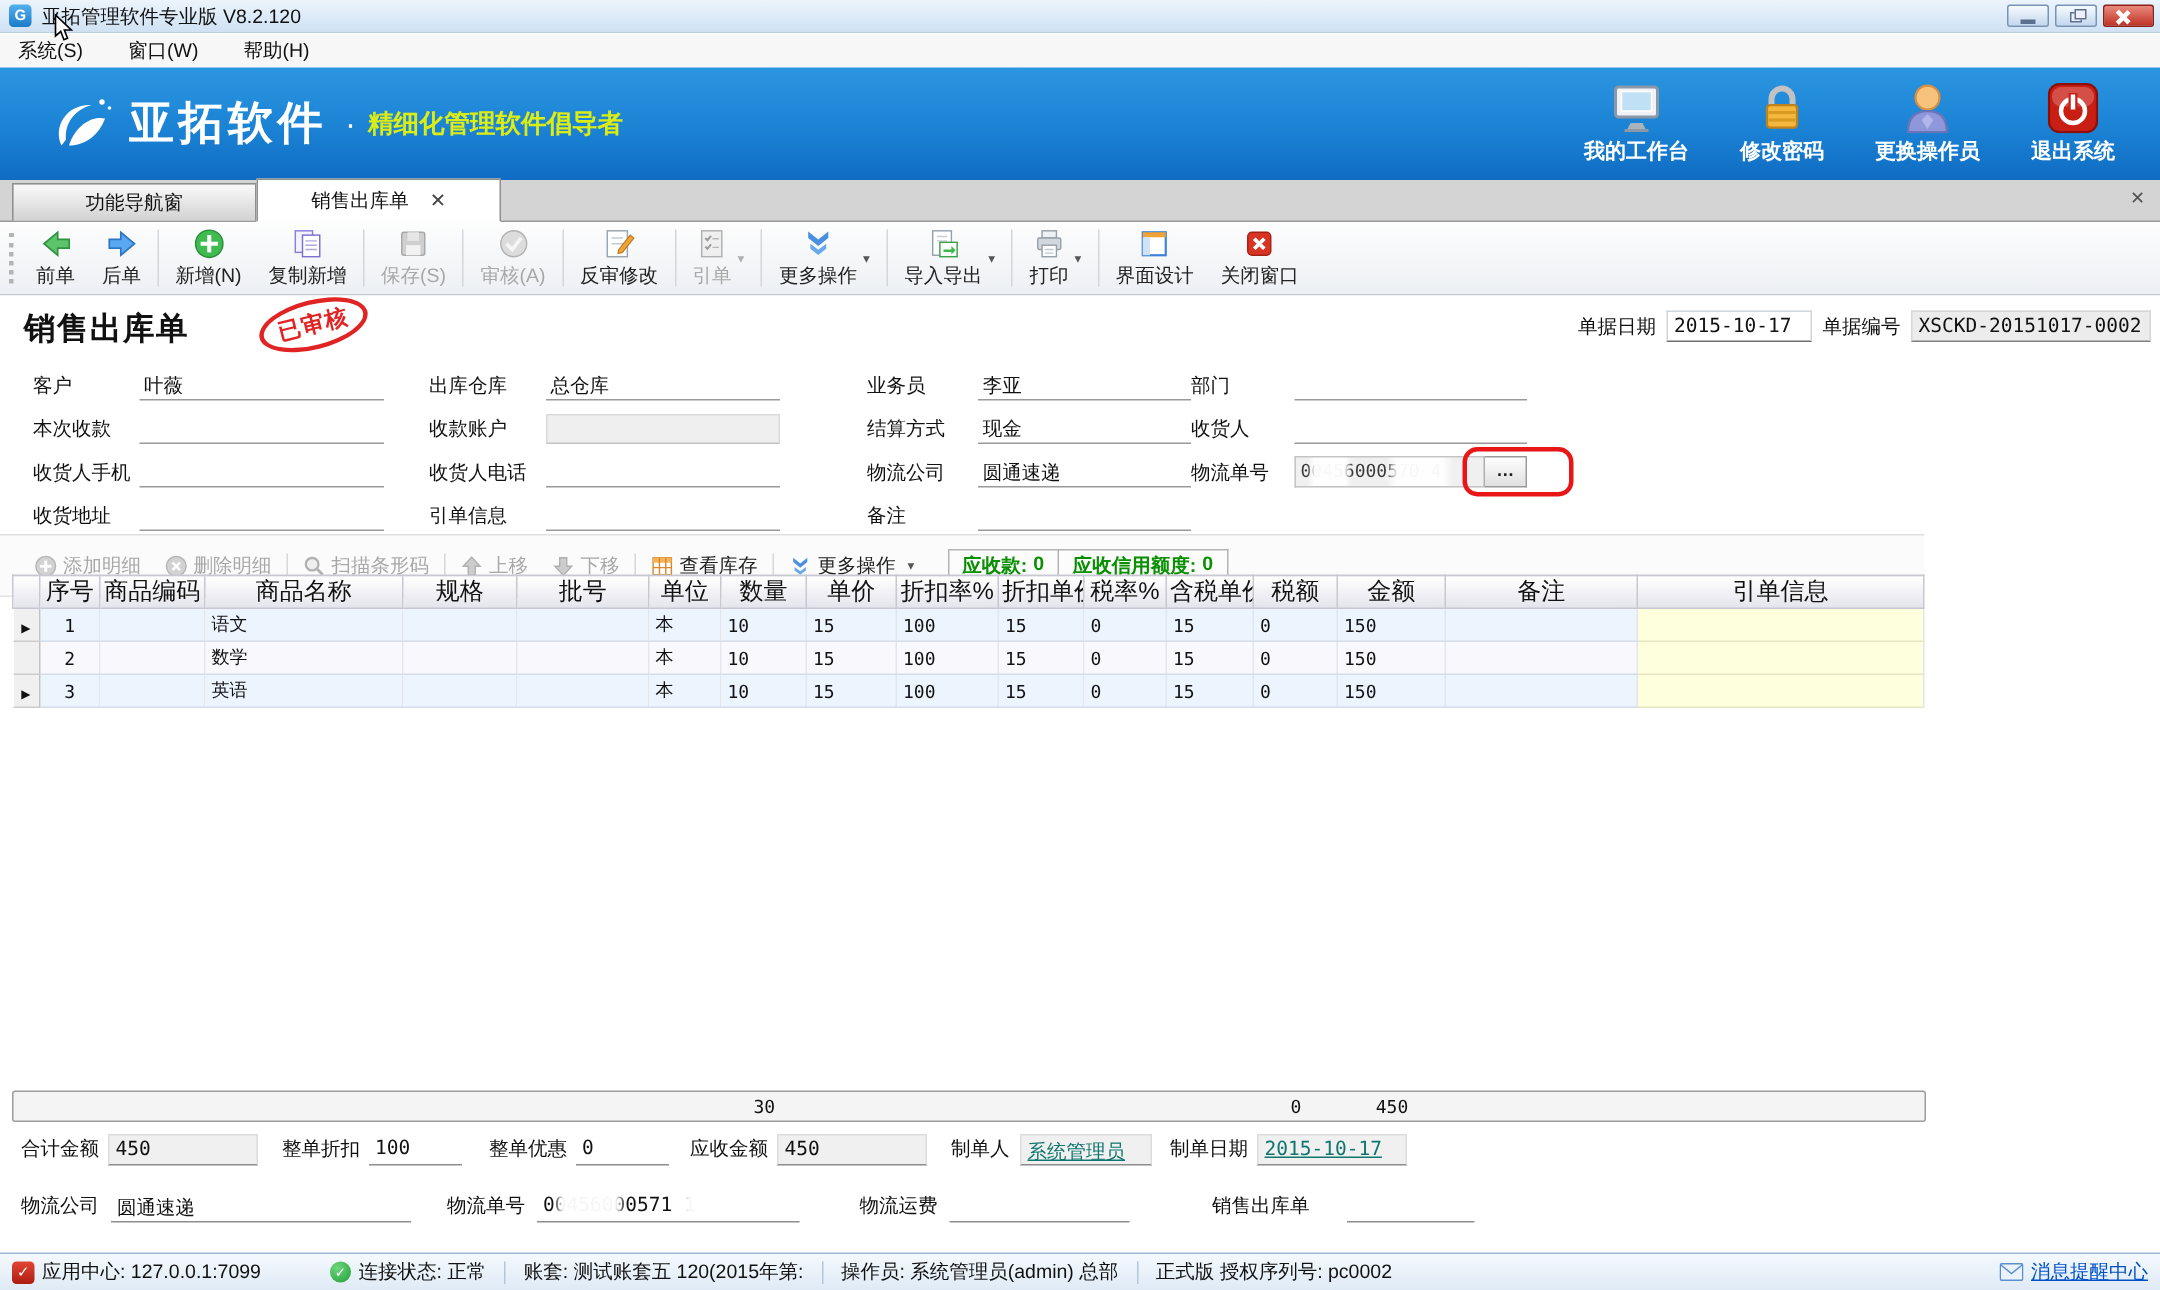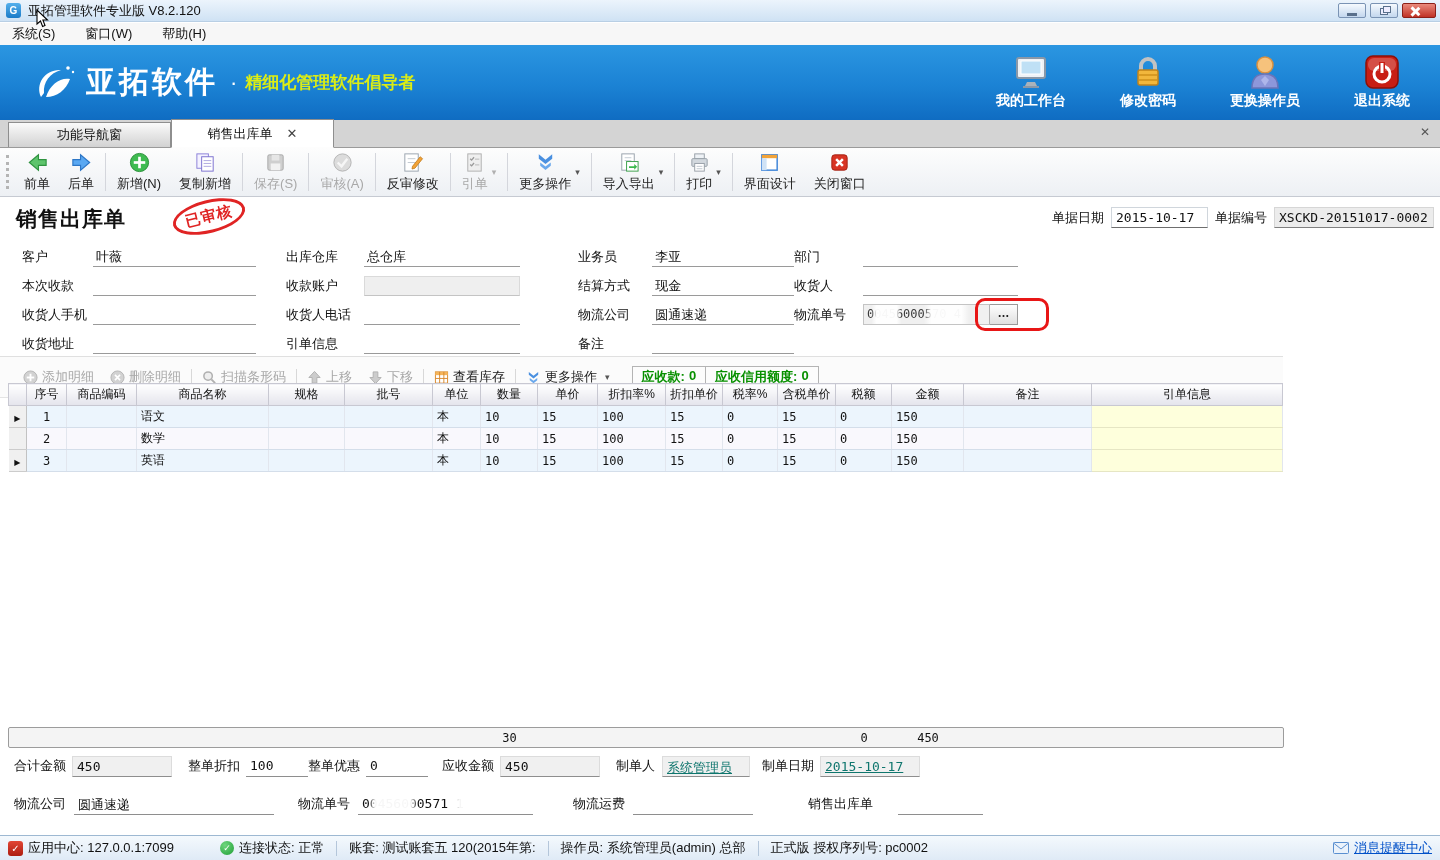--- a/index.html
+++ b/index.html
@@ -35,21 +35,21 @@
   .menu-item { font-size:13px; }
 
   
   #banner { position:absolute; left:0; top:45px; right:0; height:75px;
     background:linear-gradient(180deg,#2b96e1 0%,#1b82d4 55%,#0f6cc2 100%);
     display:flex; align-items:center; }
   .brand { display:flex; align-items:center; margin-left:30px; }
   .brand-name { color:#fff; font-size:30px; font-weight:bold; letter-spacing:3px; margin-left:10px; }
   .brand-sep { color:#fff; font-size:22px; margin:0 8px 0 12px; }
   .slogan { color:#dced14; font-size:17px; font-weight:bold; }
-  .banner-actions { margin-left:auto; margin-right:30px; display:flex; gap:54px;align-items:center; }
+  .banner-actions { margin-left:auto; margin-right:30px; display:flex; gap:34px;align-items:center; }
   .baction { display:flex; flex-direction:column; align-items:center; gap:3px;
     color:#fff; font-size:14px; font-weight:bold; cursor:pointer; }
 
   
   #tabbar { position:absolute; left:0; top:120px; right:0; height:28px; background:#d4d4d4;
     border-bottom:1px solid #9a9a9a; display:flex; align-items:flex-end; padding-left:8px; }
   .tab { width:163px; height:25px; display:flex; align-items:center; justify-content:center;
     border:1px solid #8e8e8e; border-bottom:none; background:linear-gradient(#fafafa,#d2d2d2);
     font-size:13px; gap:14px; }
   .tab.active { height:29px; margin-bottom:-1px; background:#fff; border-bottom:1px solid #fdfdfd; z-index:2; }
@@ -116,21 +116,21 @@
   .dbtn svg { width:15px; height:15px; }
   .dsep { width:1px; height:16px; background:#d8d8d8; margin:0 2px; }
   .badges { display:flex; margin-left:14px; }
   .badge { border:1px solid #b4b4b4; background:#fcfcfc; padding:1px 9px; font-size:13px;
     font-weight:bold; color:#089000; display:flex; gap:4px; }
   .badge + .badge { border-left:none; }
 
   
   #grid { position:absolute; left:8px; top:383px; }
   #grid table { border-collapse:collapse; table-layout:fixed; width:1275px; font-size:12px; }
-  #grid th { height:22px; font-weight:normal; font-size:12px; text-align:center;
+  #grid th { height:22px; font-weight:normal; font-size:16px; text-align:center;
     background:linear-gradient(#ffffff,#e4e4ec); border:1px solid #c8c8d2; padding:0 2px;
     overflow:hidden; white-space:nowrap; }
   #grid td { height:22px; border-right:1px solid #e2e6ee; border-bottom:1px solid #d4deea;
     padding:0 4px; overflow:hidden; white-space:nowrap; }
   tr.row-a td { background:#ecf5fd; }
   tr.row-b td { background:#f9f8fd; }
   #grid td.sel { background:#f0f0f0; border-right:1px solid #c2c2c2; border-bottom:1px solid #cccccc;
     padding:0; text-align:center; }
   #grid td.sel.mk::before { content:"▶"; font-size:8px; color:#111; }
   #grid td.yellow { background:#feffdc; border-bottom:1px solid #e6e6c4; }
@@ -684,21 +684,21 @@
   <span class="sum-qty mono">30</span>
   <span class="sum-tax mono">0</span>
   <span class="sum-amt mono">450</span>
 </div>
 
 <div class="frow" id="frow1">
   <span class="flabel" style="width:58px">合计金额</span>
   <div class="fbox mono" style="width:100px">450</div>
   <span class="flabel" style="width:58px; margin-left:16px">整单折扣</span>
   <div class="funder mono" style="width:62px">100</div>
-  <span class="flabel" style="width:58px; ">整单优惠</span>
+  <span class="flabel" style="width:58px; margin-left:18px">整单优惠</span>
   <div class="funder mono" style="width:62px">0</div>
   <span class="flabel" style="width:58px; margin-left:14px">应收金额</span>
   <div class="fbox mono" style="width:100px">450</div>
   <span class="flabel" style="width:46px; margin-left:16px">制单人</span>
   <div class="fbox dimtext" style="width:88px">系统管理员</div>
   <span class="flabel" style="width:58px; margin-left:12px">制单日期</span>
   <div class="fbox dimtext mono" style="width:100px">2015-10-17</div>
 </div>
 
 <div class="frow" id="frow2">

